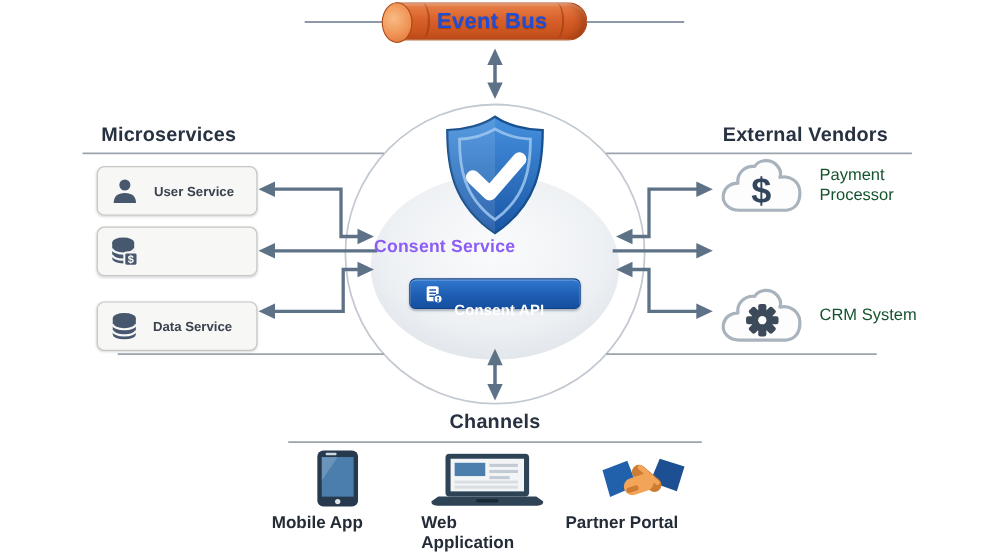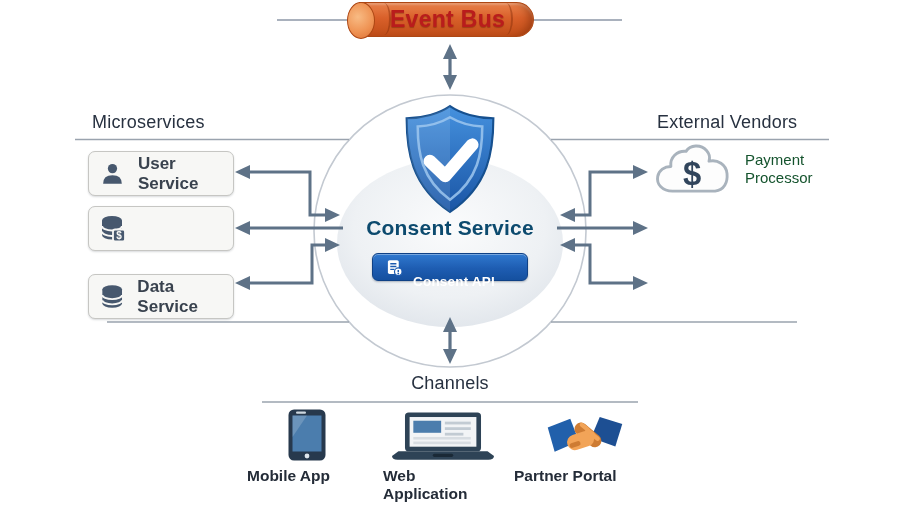--- a/index.html
+++ b/index.html
@@ -4,57 +4,57 @@
 <style>
   html,body{margin:0;padding:0;background:#ffffff;}
   .stage{
     position:relative;width:900px;height:506px;background:#ffffff;overflow:hidden;
     font-family:"Liberation Sans","DejaVu Sans",sans-serif;color:#273140;
   }
   .abs{position:absolute;}
   svg{display:block;}
 
   
-  .section-heading{font-size:18px;font-weight:normal;color:#273140;letter-spacing:.2px;}
+  .section-heading{font-size:18px;font-weight:bold;color:#273140;letter-spacing:.2px;}
 
   
   .eventbus{left:347px;top:2px;width:187px;height:35px;}
   .eventbus .body{
     position:absolute;left:12px;right:0;top:0;bottom:0;
     background:linear-gradient(#ea834c 0%,#d9602a 45%,#c04d18 100%);
     border:1px solid #ad4714;border-left:none;border-radius:0 18px 18px 0 / 0 18px 18px 0;
     box-shadow:inset -9px 0 10px -5px rgba(110,35,4,.5), inset 0 2px 2px rgba(255,255,255,.25);
   }
   .eventbus .cap{
     position:absolute;left:0;top:0;width:26px;height:35px;border-radius:50%;
     background:radial-gradient(circle at 38% 40%, #f8bb84 0%, #ef9455 55%, #dd7134 100%);
     border:1px solid #ad4714;
   }
   .eventbus .seam{position:absolute;top:1px;width:12px;height:32px;border-radius:50%;
     border-right:2px solid rgba(130,45,8,.45);}
   .eventbus .label{
     position:absolute;left:14px;right:0;top:0;bottom:0;display:flex;align-items:center;justify-content:center;
-    color:#b91c1c;font-size:23px;font-weight:bold;letter-spacing:.3px;text-shadow:0 1px 1px rgba(90,30,0,.4);
+    color:#1d4ed8;font-size:20px;font-weight:bold;letter-spacing:.3px;text-shadow:0 1px 1px rgba(90,30,0,.4);
   }
 
   
   .svc-box{
     left:88px;width:146px;height:45px;display:flex;align-items:center;gap:13px;padding-left:11px;box-sizing:border-box;
     background:#f7f7f5;border:1px solid #c6c6c3;border-radius:7px;
     box-shadow:0 1px 2px rgba(40,50,60,.18);
   }
-  .svc-box .lbl{font-size:17px;font-weight:600;color:#39424e;}
+  .svc-box .lbl{font-size:12px;font-weight:600;color:#39424e;}
 
   
   .vendor-row{left:652px;display:flex;align-items:center;gap:11px;}
   .vendor-lbl{font-size:15px;line-height:18px;font-weight:500;color:#14532d;}
 
   
-  .center-title{left:340px;top:216px;width:220px;text-align:center;
-    font-size:21px;font-weight:bold;color:#0c4a6e;letter-spacing:.2px;}
+  .center-title{left:340px;top:216px;width:220px;
+    font-size:16px;font-weight:bold;color:#8b5cf6;letter-spacing:.2px;}
   .cap-bar{
     left:372px;width:156px;height:28px;display:flex;align-items:center;gap:10px;padding-left:13px;box-sizing:border-box;
     background:linear-gradient(#3079cf 0%,#1e5db2 55%,#15509f 100%);
     border:1px solid #0f4186;border-radius:6px;
     box-shadow:inset 0 1px 0 rgba(255,255,255,.35), 0 1px 2px rgba(10,30,60,.3);
   }
   .cap-bar .lbl{color:#ffffff;font-size:13.5px;font-weight:bold;letter-spacing:.2px;margin-top:28px;}
 
   
   .channel-lbl{top:467px;font-size:15.5px;font-weight:600;color:#242c38;}
@@ -200,20 +200,37 @@
       <path d="M77 61 L25 61 C13 61 5 53 7 43 C8.5 35.5 15 31 23 31 C21.5 20 30.5 11.5 41.5 12.5 C46.5 4.5 59.5 3.5 66.5 11.5 C70 15.5 71 20.5 69.5 24.5 C80 22 90.5 28.5 91.5 39.5 C92.5 50.5 88 59.5 77 61 Z" fill="#fdfdfd" stroke="#a9b3bd" stroke-width="3.5" stroke-linejoin="round"></path>
       <text x="49" y="53" font-size="40" font-weight="bold" fill="#31455c" text-anchor="middle" font-family="Liberation Sans, DejaVu Sans, sans-serif">$</text>
     </svg>
     <div class="vendor-lbl">
       <div>Payment</div>
       <div>Processor</div>
     </div>
   </div>
 
 
+  <div class="abs vendor-row" style="top:259px">
+    <svg width="82" height="56" viewBox="0 0 100 68">
+      <path d="M77 61 L25 61 C13 61 5 53 7 43 C8.5 35.5 15 31 23 31 C21.5 20 30.5 11.5 41.5 12.5 C46.5 4.5 59.5 3.5 66.5 11.5 C70 15.5 71 20.5 69.5 24.5 C80 22 90.5 28.5 91.5 39.5 C92.5 50.5 88 59.5 77 61 Z" fill="#fdfdfd" stroke="#a9b3bd" stroke-width="3.5" stroke-linejoin="round"></path>
+      <g fill="#3c4a5a">
+        <rect x="45.5" y="21" width="9" height="36" rx="2.5"></rect>
+        <rect x="45.5" y="21" width="9" height="36" rx="2.5" transform="rotate(45 50 39)"></rect>
+        <rect x="45.5" y="21" width="9" height="36" rx="2.5" transform="rotate(90 50 39)"></rect>
+        <rect x="45.5" y="21" width="9" height="36" rx="2.5" transform="rotate(135 50 39)"></rect>
+        <circle cx="50" cy="39" r="12"></circle>
+      </g>
+      <circle cx="50" cy="39" r="4.6" fill="#fdfdfd"></circle>
+    </svg>
+    <div class="vendor-lbl">
+      <div>CRM System</div>
+      <div></div>
+    </div>
+  </div>
 
   <div class="abs section-heading" style="left:0;right:0;top:373px;text-align:center">Channels</div>
 
   <svg class="abs" style="left:288px;top:409px" width="38" height="52" viewBox="0 0 38 52">
     <rect x=".5" y=".5" width="37" height="51" rx="5.5" fill="#27394d"></rect>
     <rect x="8" y="2.6" width="10" height="2.2" rx="1.1" fill="#cdd7df"></rect>
     <rect x="4.5" y="6.5" width="29" height="36" fill="#4b7dad"></rect>
     <polygon points="4.5,6.5 19,6.5 4.5,28" fill="rgba(255,255,255,0.18)"></polygon>
     <circle cx="19" cy="47" r="2.4" fill="#dfe6ec"></circle>
   </svg>

